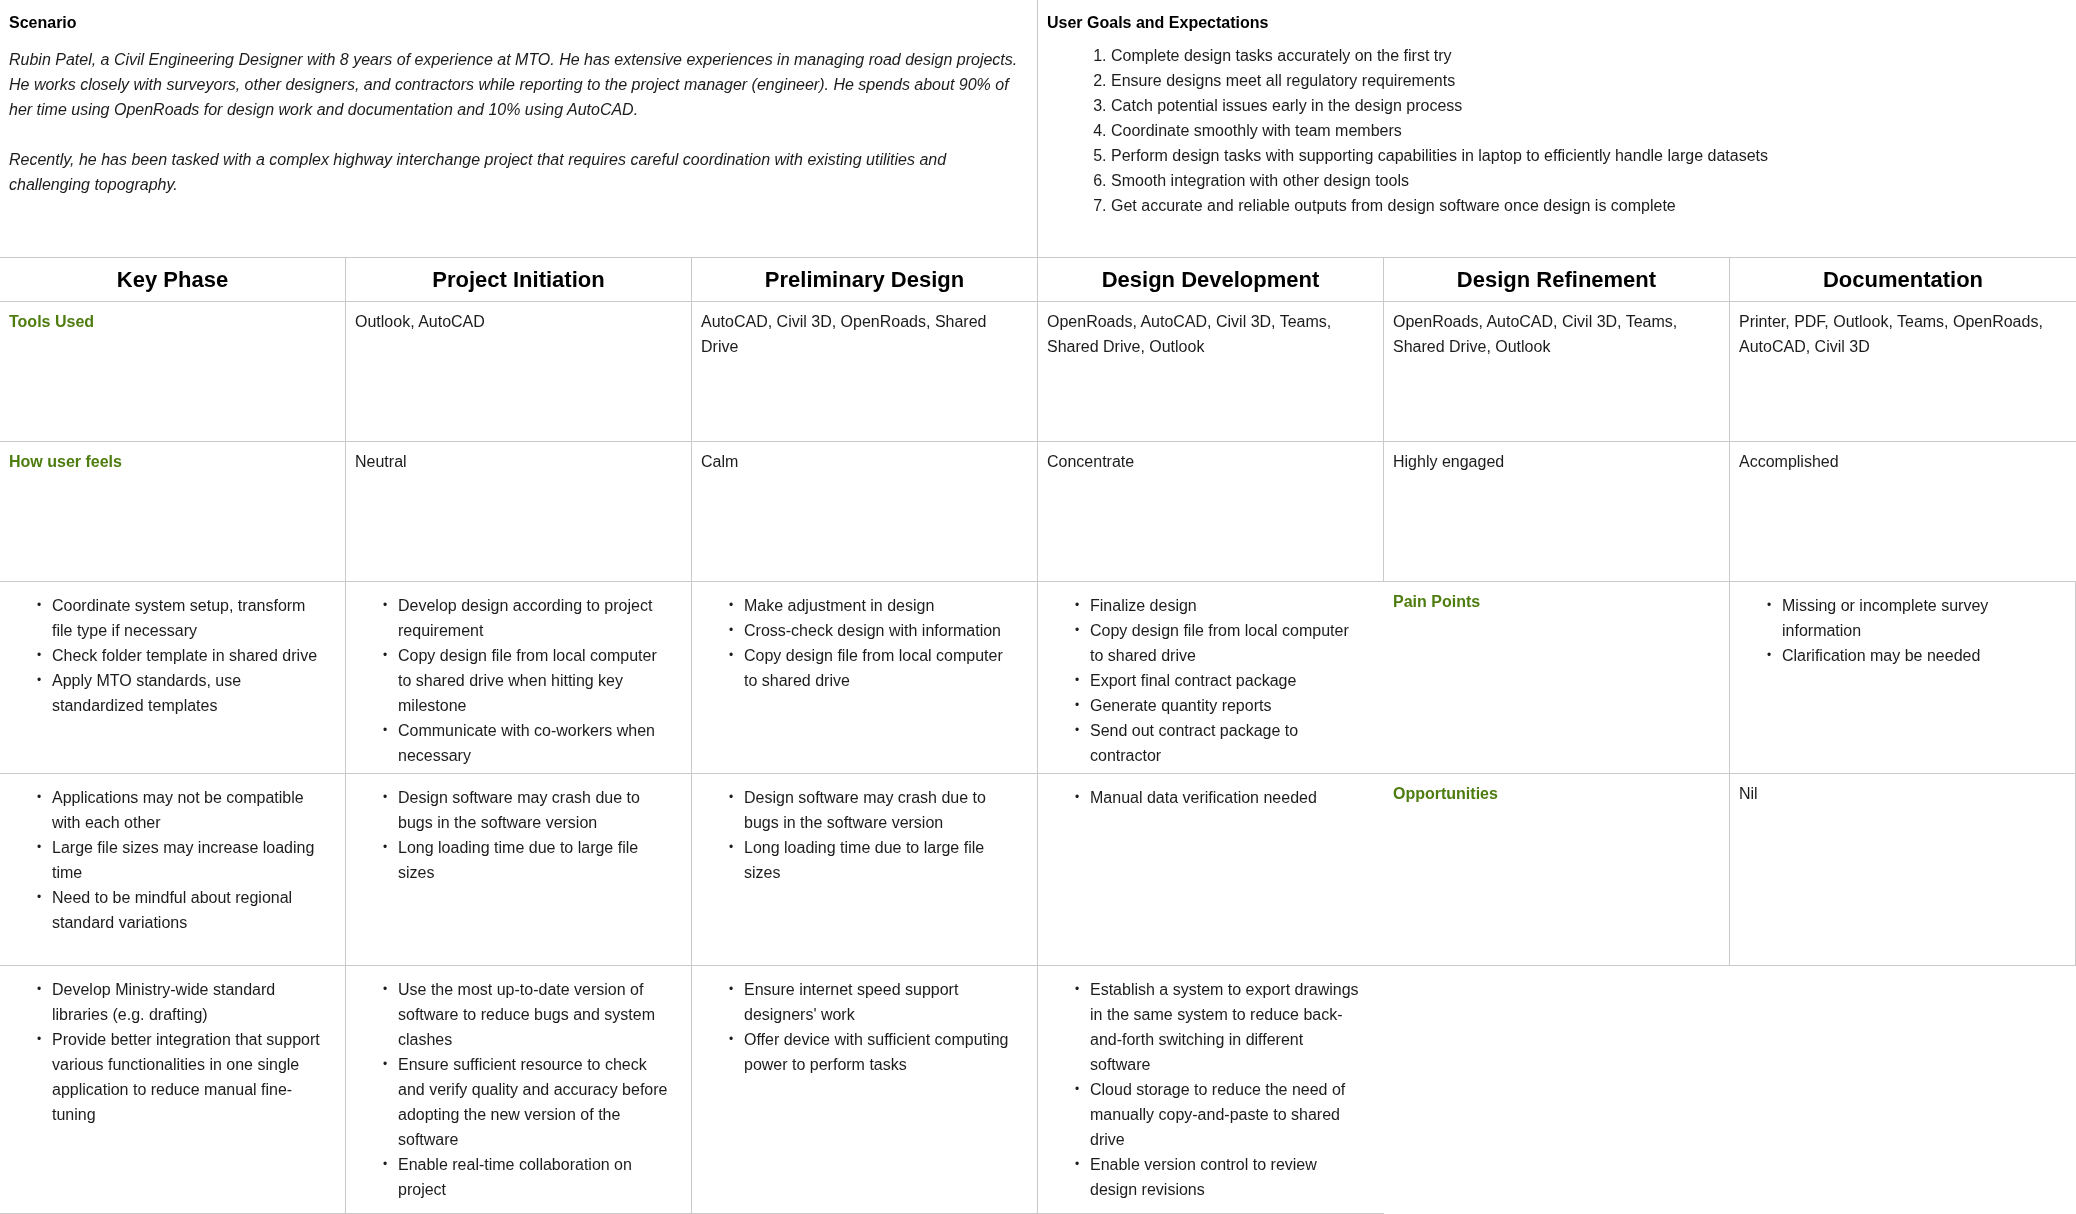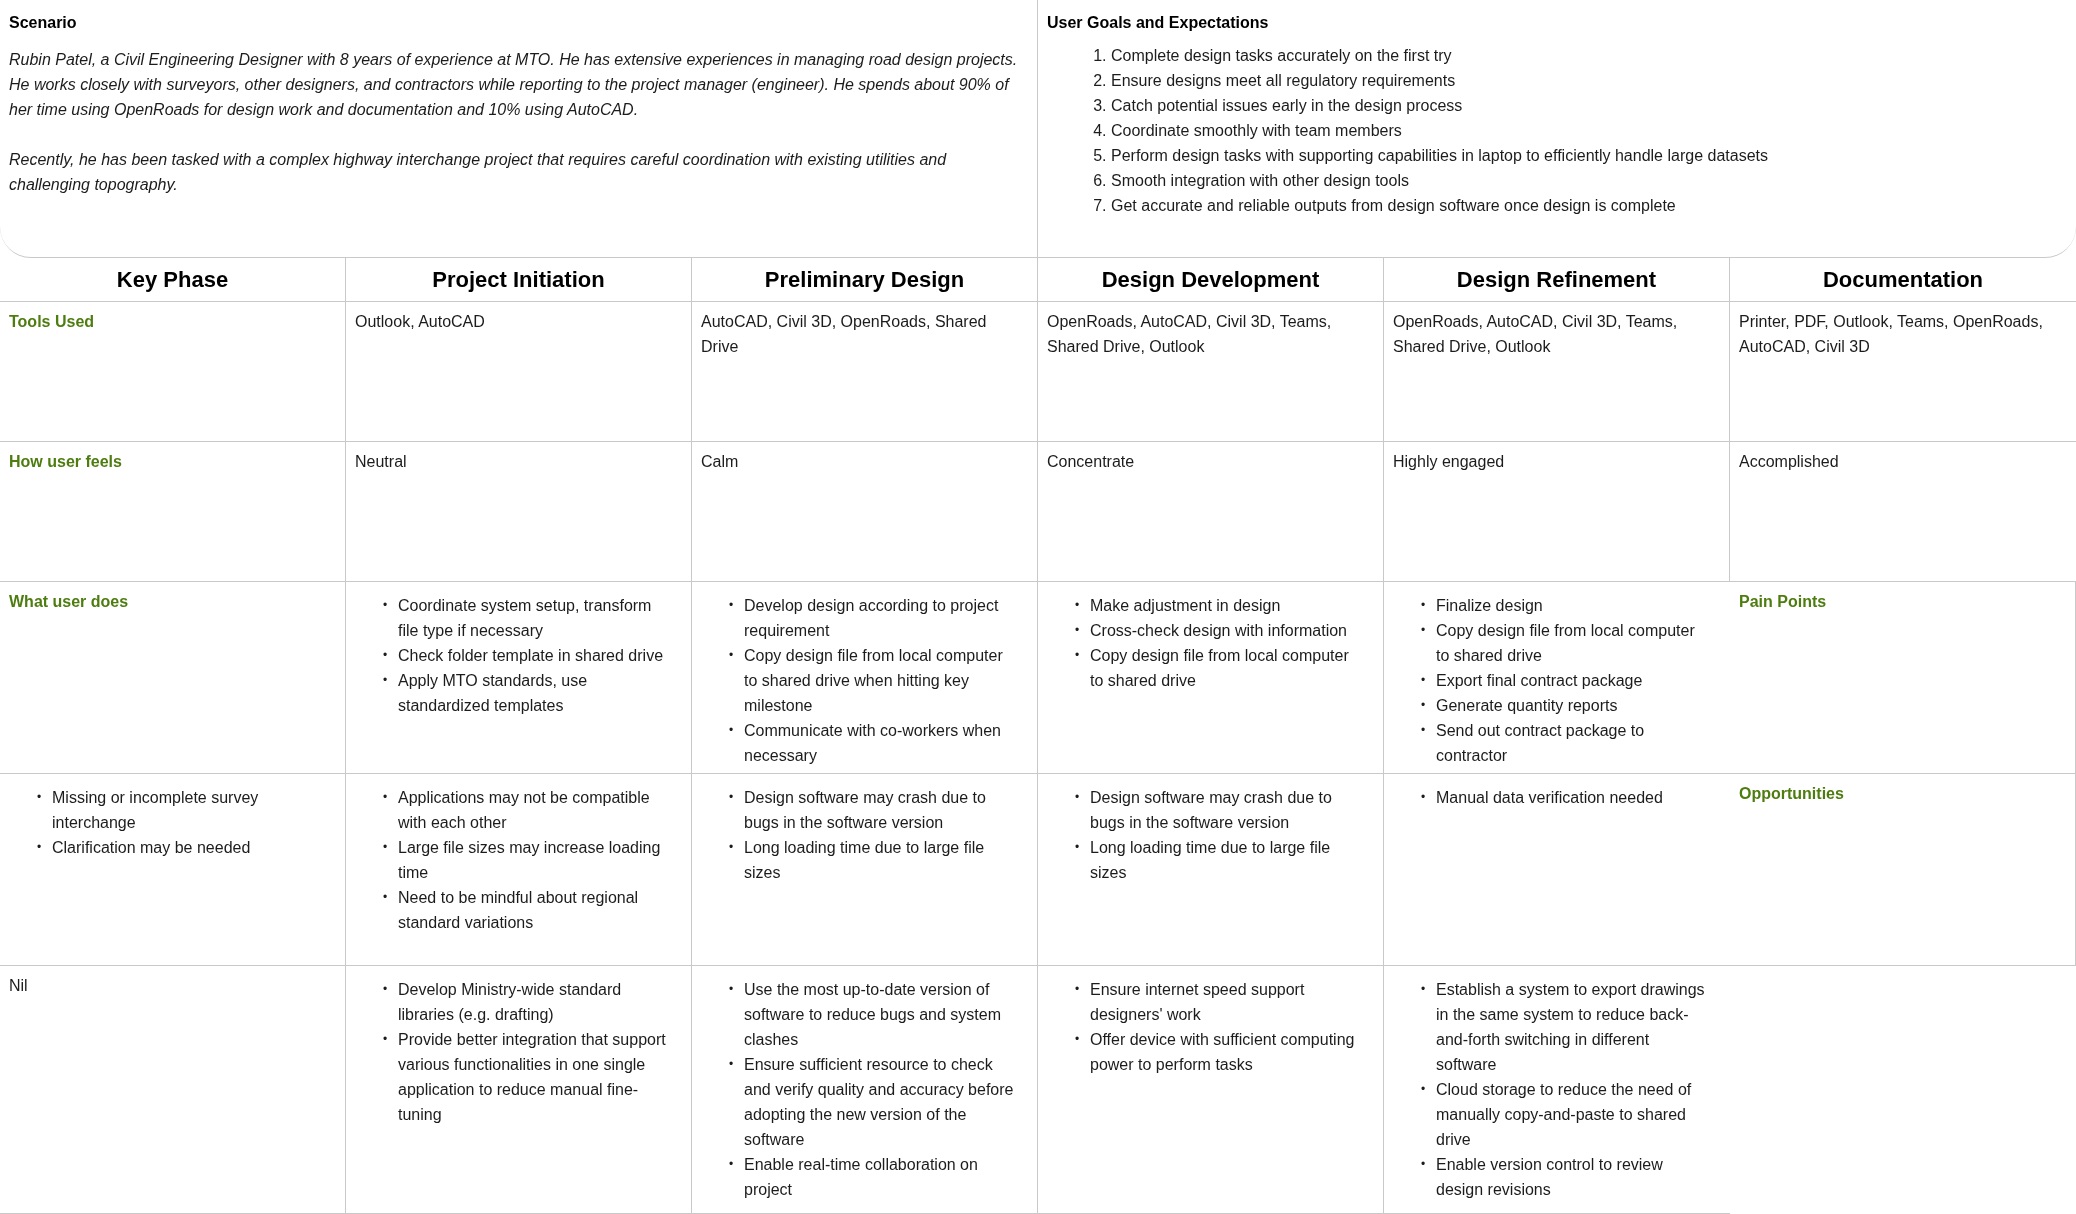--- a/index.html
+++ b/index.html
@@ -14,21 +14,20 @@
     color: #1c1c1c;
   }
   .sheet { width: 100%; height: 100%; background: #fff; }
 
   
   .top-row {
     display: grid;
     grid-template-columns: 1fr 1fr;
     min-height: 258px;
     border-bottom: 1px solid #c9c9c9;
-    border-radius: 31px;
   }
   .cell-block { padding: 10px 14px 10px 9px; }
   .scenario-block { border-right: 1px solid #c9c9c9; }
   .block-title {
     font-size: 16px;
     font-weight: 700;
     color: #000;
     line-height: 25px;
   }
   .scenario-block .block-title { margin-bottom: 12px; }
@@ -113,21 +112,20 @@
       <div class="jcell">AutoCAD, Civil 3D, OpenRoads, Shared Drive</div>
       <div class="jcell">OpenRoads, AutoCAD, Civil 3D, Teams, Shared Drive, Outlook</div>
       <div class="jcell">OpenRoads, AutoCAD, Civil 3D, Teams, Shared Drive, Outlook</div>
       <div class="jcell col-last">Printer, PDF, Outlook, Teams, OpenRoads, AutoCAD, Civil 3D</div>
       <div class="jcell rowlabel">How user feels</div>
       <div class="jcell">Neutral</div>
       <div class="jcell">Calm</div>
       <div class="jcell">Concentrate</div>
       <div class="jcell">Highly engaged</div>
       <div class="jcell col-last">Accomplished</div>
-      <div class="jcell rowlabel">What user does</div>
       <div class="jcell">
         <ul class="cell-list">
           <li>Coordinate system setup, transform file type if necessary</li>
           <li>Check folder template in shared drive</li>
           <li>Apply MTO standards, use standardized templates</li>
         </ul>
       </div>
       <div class="jcell">
         <ul class="cell-list">
           <li>Develop design according to project requirement</li>
@@ -147,21 +145,21 @@
           <li>Finalize design</li>
           <li>Copy design file from local computer to shared drive</li>
           <li>Export final contract package</li>
           <li>Generate quantity reports</li>
           <li>Send out contract package to contractor</li>
         </ul>
       </div>
       <div class="jcell rowlabel">Pain Points</div>
       <div class="jcell">
         <ul class="cell-list">
-          <li>Missing or incomplete survey interchange</li>
+          <li>Missing or incomplete survey information</li>
           <li>Clarification may be needed</li>
         </ul>
       </div>
       <div class="jcell">
         <ul class="cell-list">
           <li>Applications may not be compatible with each other</li>
           <li>Large file sizes may increase loading time</li>
           <li>Need to be mindful about regional standard variations</li>
         </ul>
       </div>

